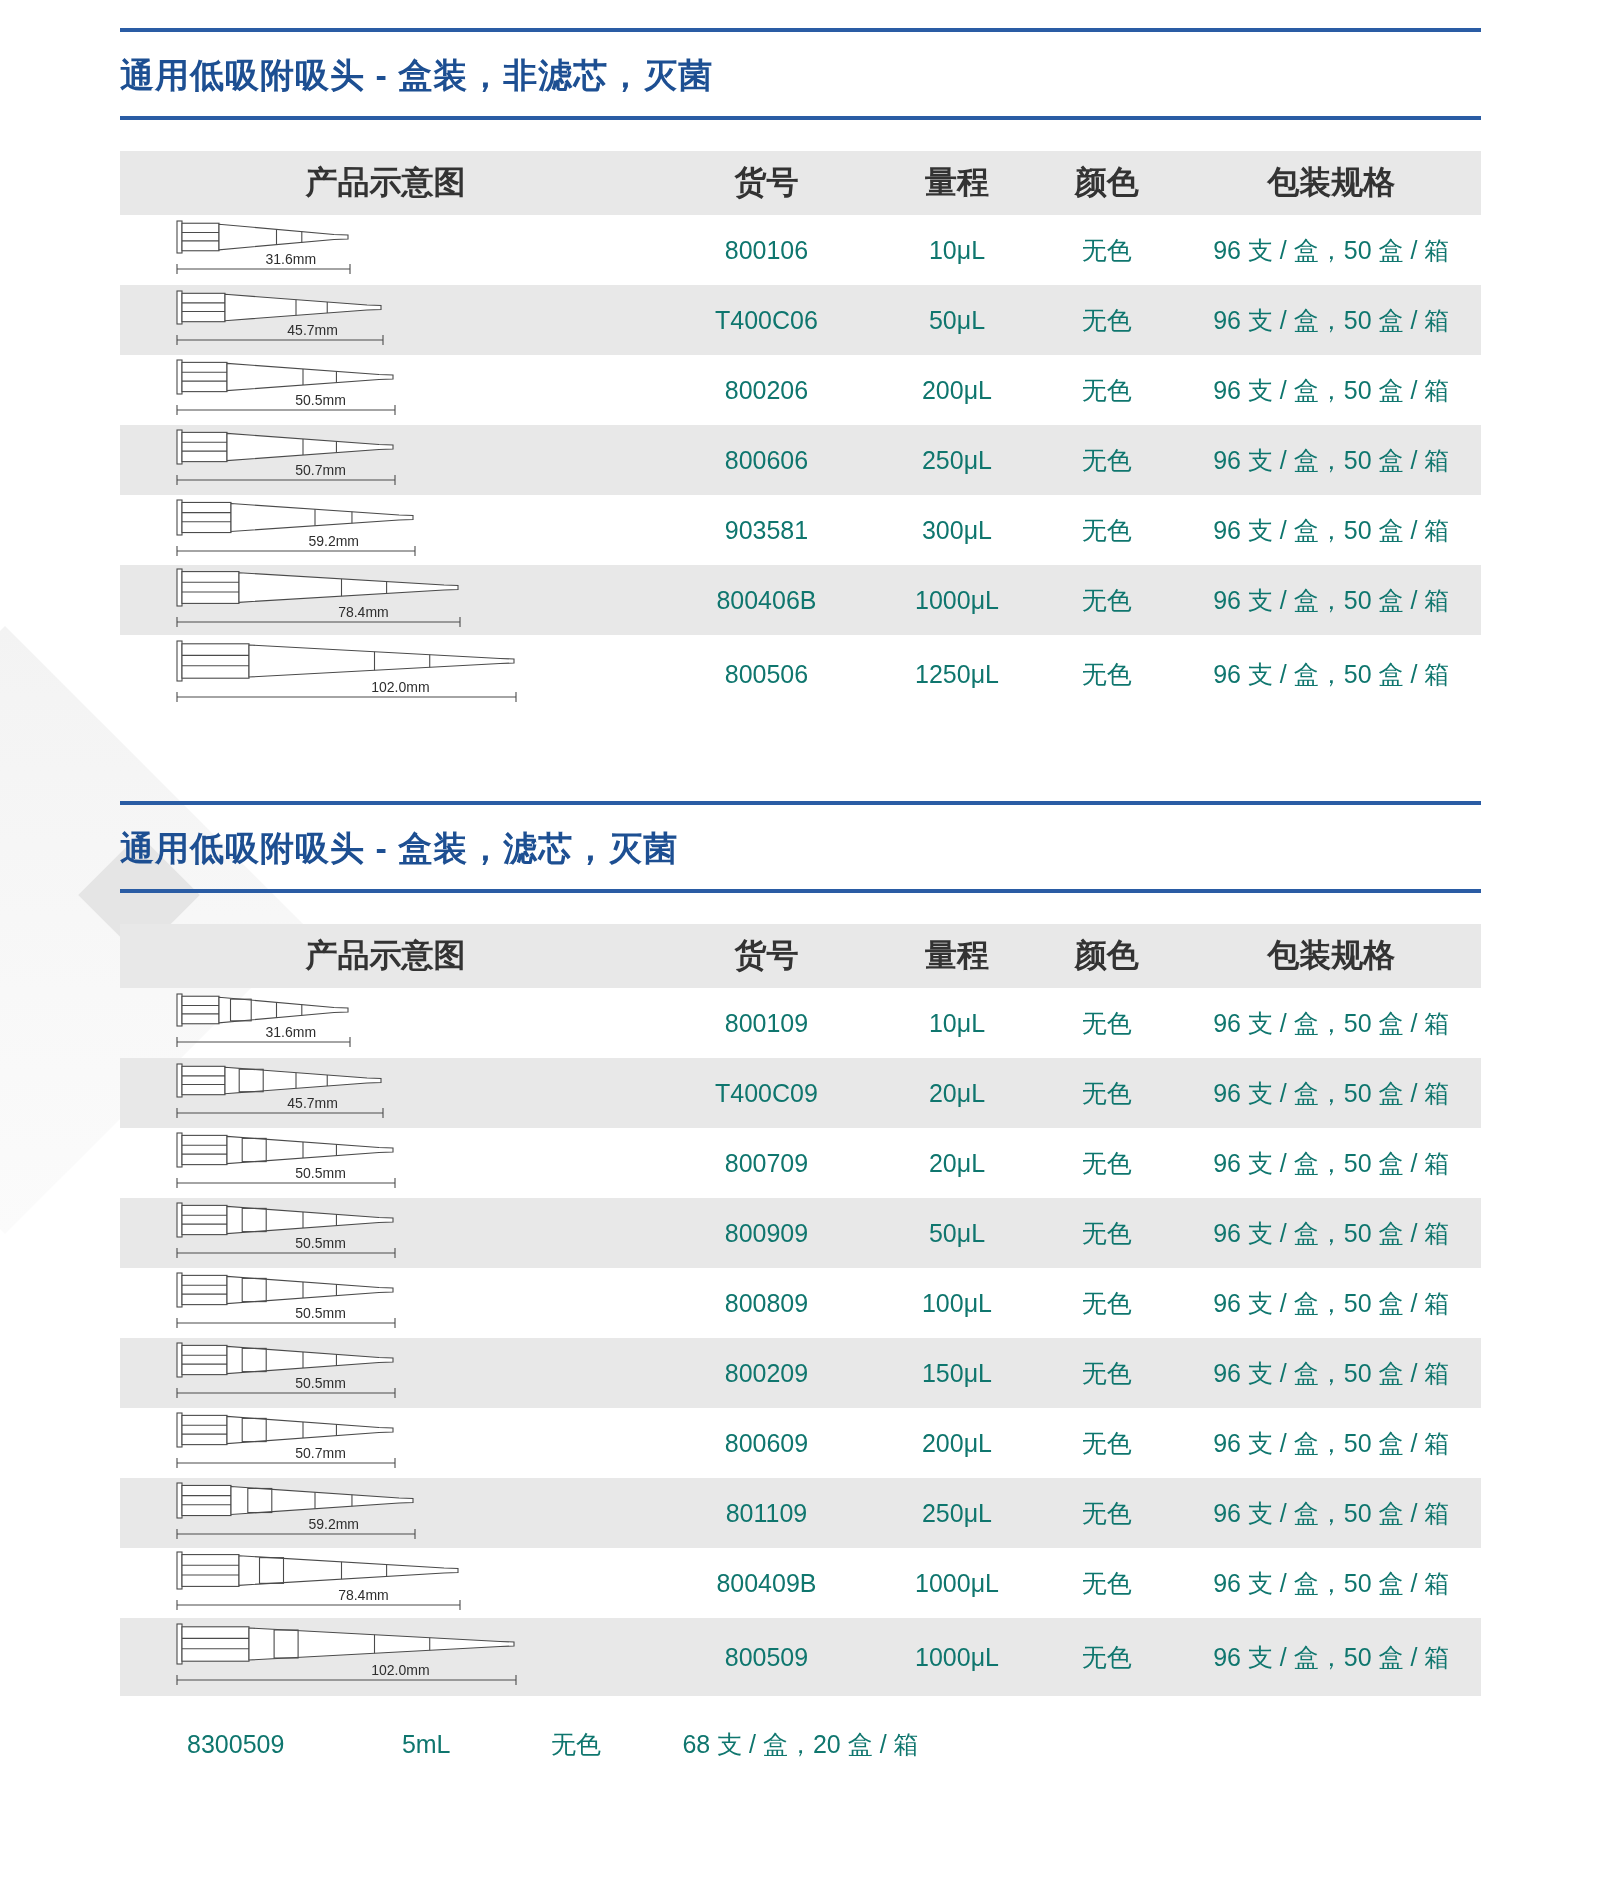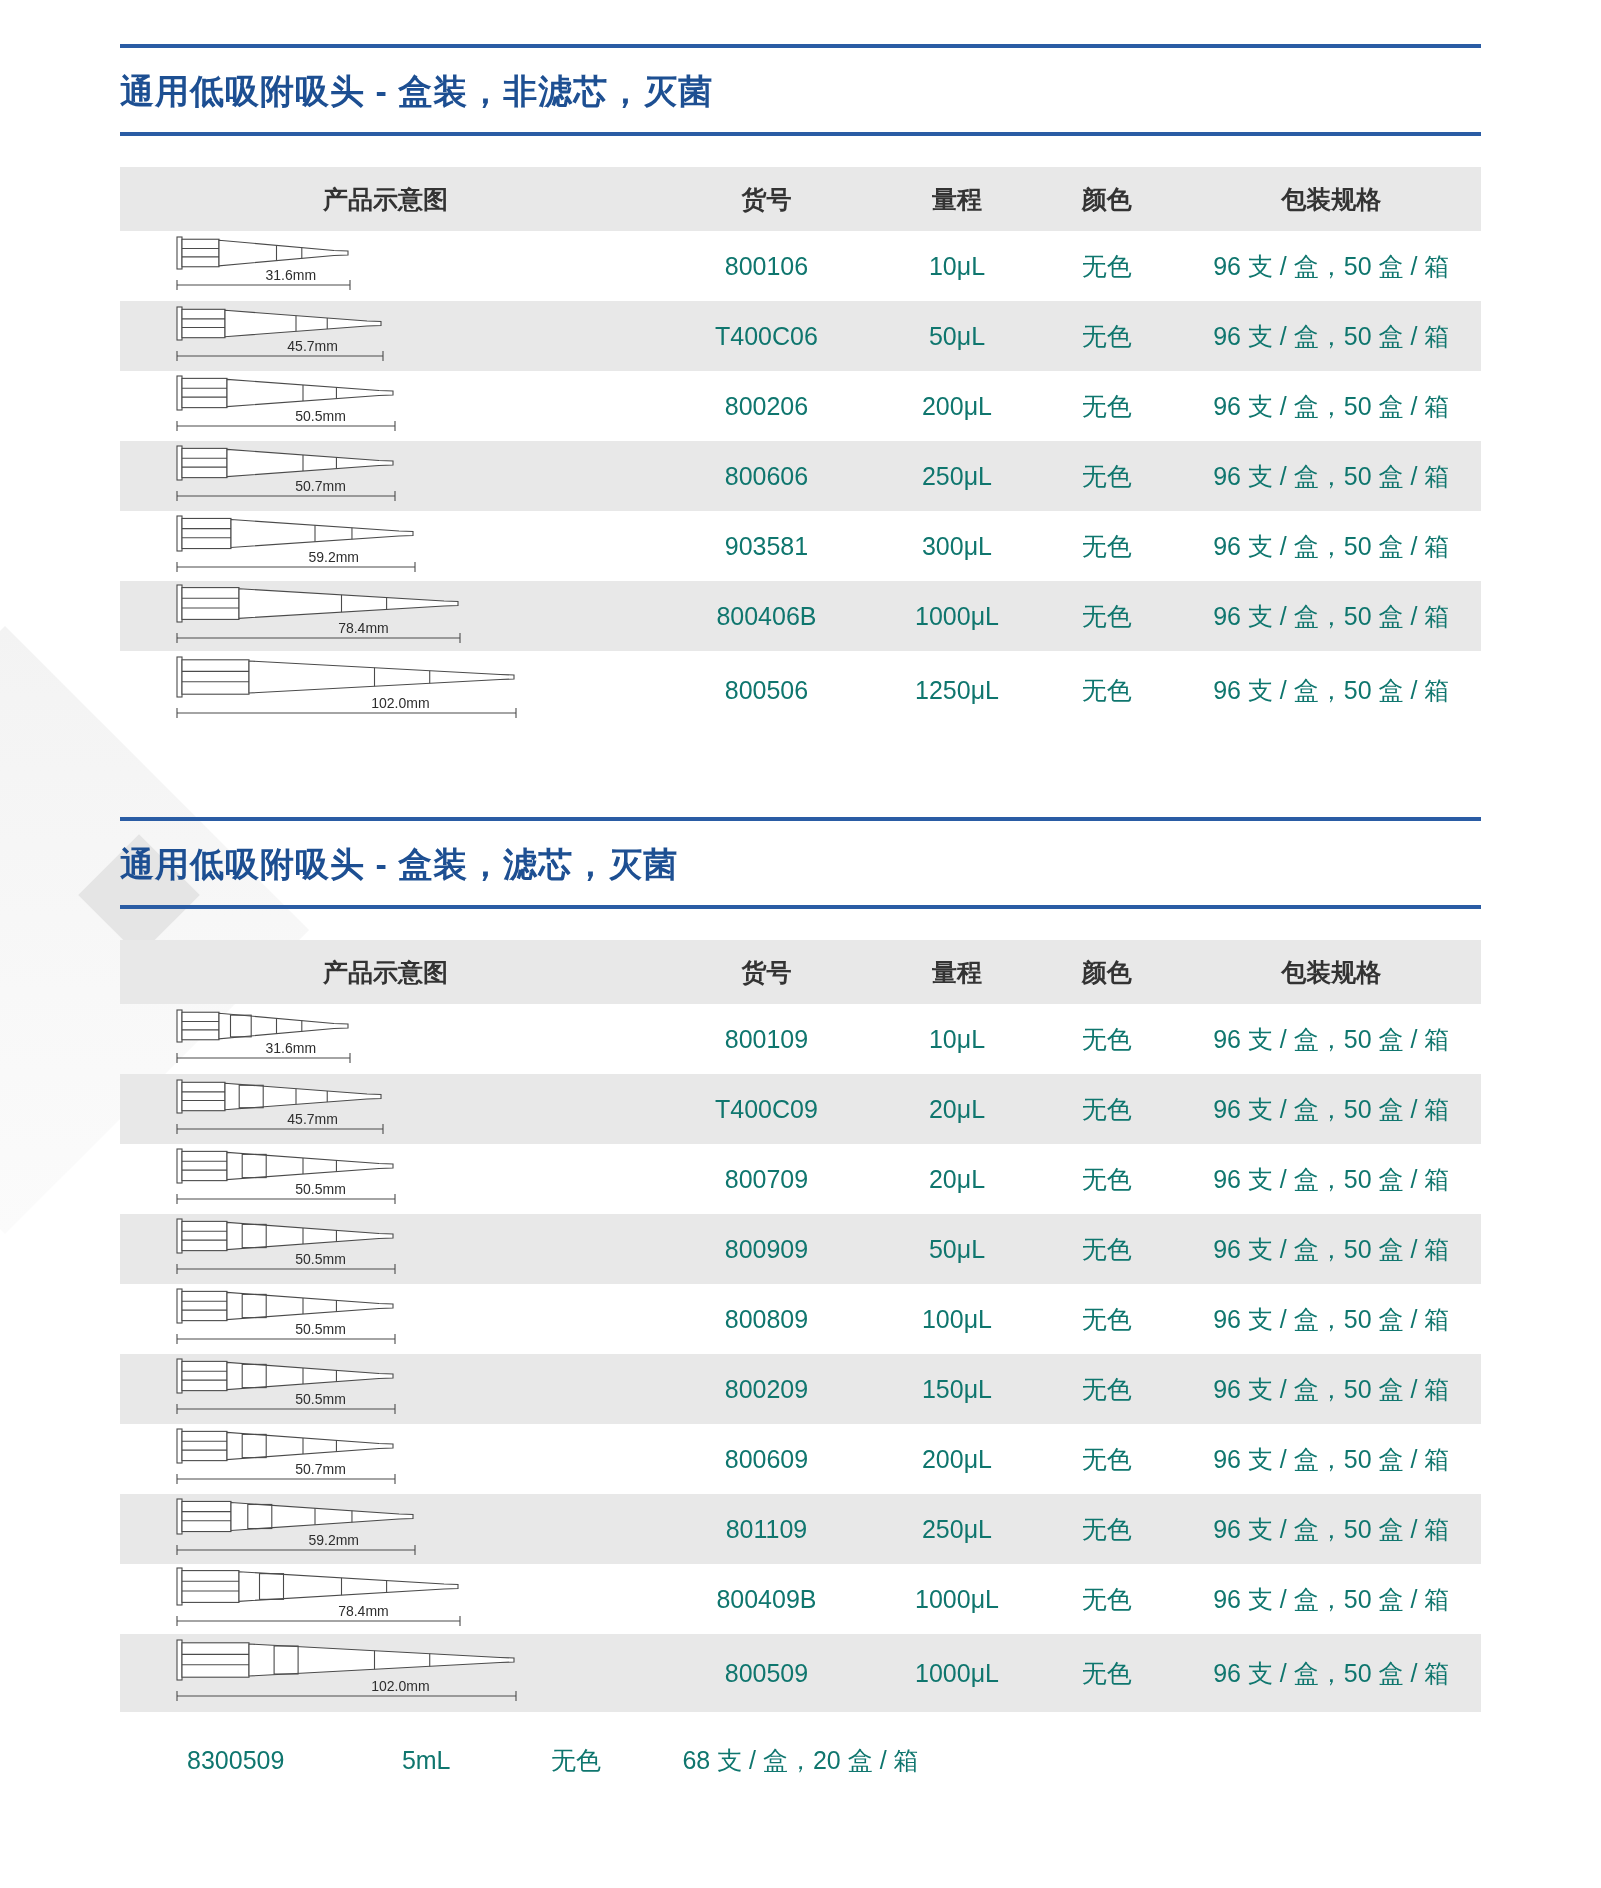--- a/index.html
+++ b/index.html
@@ -19,36 +19,36 @@
     transform:rotate(45deg);
   }
   .wm-small{
     left:96px;top:852px;width:86px;height:86px;
     background:#e2e2e2;
     transform:rotate(45deg);
     opacity:.85;
   }
   .content{position:relative;z-index:1;margin:0 120px;width:1361px;}
   .sec{position:relative;}
-  .sec-1{padding-top:44px;}
+  .sec-1{padding-top:28px;}
   .sec-2{margin-top:88px;}
   .rule{height:4px;background:var(--rule-blue,#2a5ca4);}
   .sec h1{
     margin:20px 0 18px;
     font-size:34px;line-height:46px;
     font-weight:bold;
     color:var(--title-blue,#1d4f92);
     letter-spacing:1px;
   }
   .table{margin-top:31px;}
   .t-head{
     display:flex;align-items:center;
     height:64px;
     background:var(--header-bg,#e8e8e8);
-    font-weight:bold;font-size:25px;color:#333;
+    font-weight:bold;font-size:32px;color:#333;
   }
   .t-row{
     display:flex;align-items:center;
     min-height:70px;
     font-size:25px;color:#0f766e;
   }
   .t-row.alt{background:var(--row-alt,#e8e8e8);}
   .c{text-align:center;}
   .c-diag{width:39%;text-align:left;padding-left:56px;box-sizing:border-box;}
   .c-code{width:17%;}

